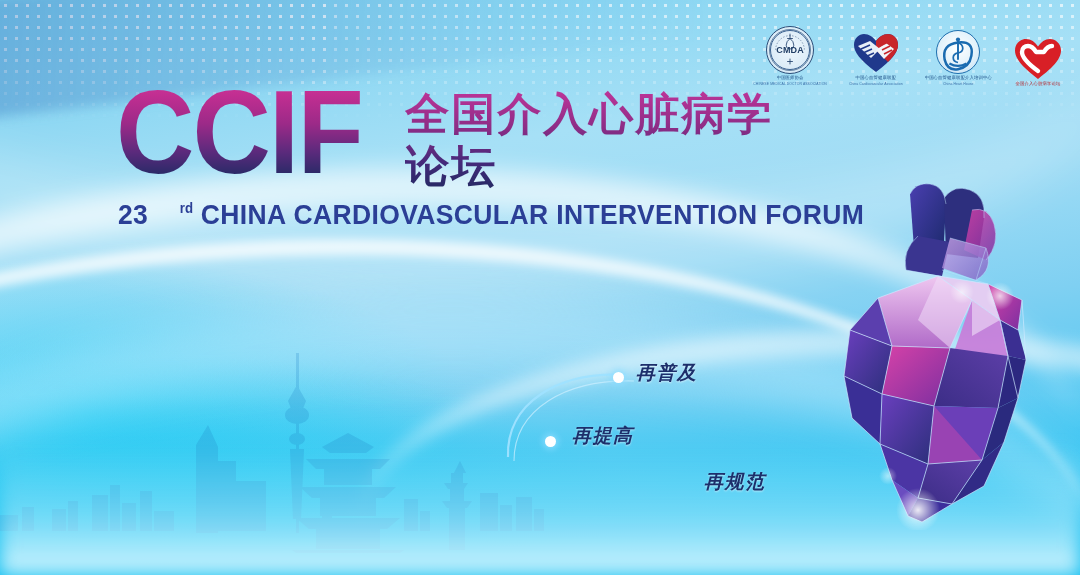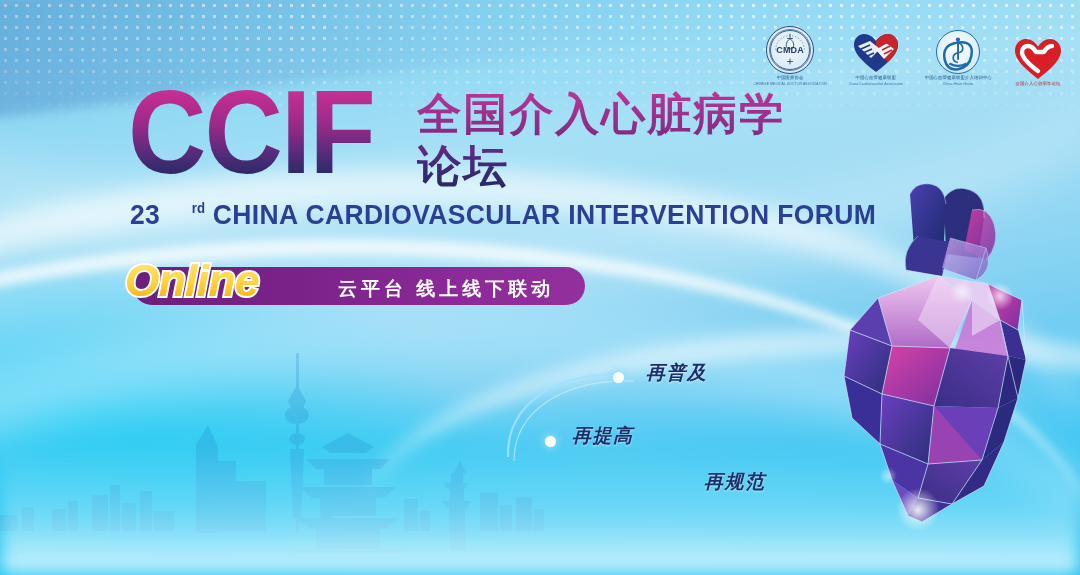--- a/index.html
+++ b/index.html
@@ -74,21 +74,21 @@
   .seal .txt { font-size:9px; font-weight:bold; color:#213f66; letter-spacing:.2px; }
   .seal .arc { position:absolute; inset:0; }
 
   .hh { width:48px; height:42px; position:relative; }
   .bluecirc { width:44px; height:44px; border-radius:50%;
               background:radial-gradient(circle at 50% 40%, #ffffff 0%, #e2f2fb 55%, #bcdcf0 100%);
               border:1.2px solid #1f6fae; display:flex; align-items:center; justify-content:center; }
   .redheart { width:48px; height:42px; position:relative; }
 
   
-  .titleblock { position:absolute; left:128px; top:78px; width:700px; }
+  .titleblock { position:absolute; left:116px; top:78px; width:700px; }
 
   .ccif-row { display:flex; align-items:flex-start; }
   .ccif {
     font-family:"Liberation Sans", sans-serif;
     font-size:118px; font-weight:bold; line-height:.92; letter-spacing:-2px;
     background:linear-gradient(to bottom, #d0359a 0%, #c12e91 16%, #9c2a88 42%, #5b2a7c 68%, #2b2a68 88%, #232a60 100%);
     -webkit-background-clip:text; background-clip:text; color:transparent;
     -webkit-text-fill-color:transparent;
     transform:scaleX(.92); transform-origin:left center;
   }
@@ -142,21 +142,21 @@
   .datepill span { font-family:"Liberation Serif", serif; font-size:20px; color:#fff; letter-spacing:.4px; }
 
   
   .slogans { position:absolute; left:500px; top:345px; width:330px; height:120px; }
   .slogans svg { position:absolute; left:0; top:0; }
   .slogan {
     position:absolute; font-size:19px; font-weight:bold; font-style:italic;
     color:#1d2f6b; letter-spacing:1.5px; white-space:nowrap;
     text-shadow:0 1px 2px rgba(255,255,255,.55);
   }
-  .s1 { left:146px; top:15px; }
+  .s1 { left:136px; top:15px; }
   .s2 { left:72px; top:78px; }
   .s3 { left:204px; top:88px;margin-top:36px; }
   .dot { position:absolute; width:11px; height:11px; border-radius:50%; background:#fff;
          box-shadow:0 0 7px 2px rgba(140,220,255,.95); }
   .d1 { left:113px; top:27px; }
   .d2 { left:45px; top:91px; }
 
   
   .heart { position:absolute; right:8px; top:180px; width:250px; height:350px; }
   .heart svg { display:block; }
@@ -383,25 +383,20 @@
   <div class="titleblock">
     <div class="ccif-row">
       <div class="ccif">CCIF</div>
       <div class="cn-col">
         <div class="cn2">全国介入心脏病学论坛</div>
       </div>
     </div>
     <div class="en-line"><span>23</span><sup>rd</sup><span> CHINA CARDIOVASCULAR INTERVENTION FORUM</span></div>
   </div>
 
-  <div class="onlinebar">
-    <div class="online-word">Online</div>
-    <div class="online-word2">Online</div>
-    <div class="online-sub">云平台 线上线下联动</div>
-  </div>
 
 
   <div class="slogans">
     <svg width="330" height="120" viewBox="0 0 330 120">
       <path d="M8 112 C6 58 58 26 126 30" fill="none" stroke="#9fe2ff" stroke-width="2.2" opacity=".95"></path>
       <path d="M14 116 C14 64 66 34 134 36" fill="none" stroke="#cdf0ff" stroke-width="1.1" opacity=".7"></path>
     </svg>
     <div class="dot d1"></div>
     <div class="dot d2"></div>
     <div class="slogan s1">再普及</div>

